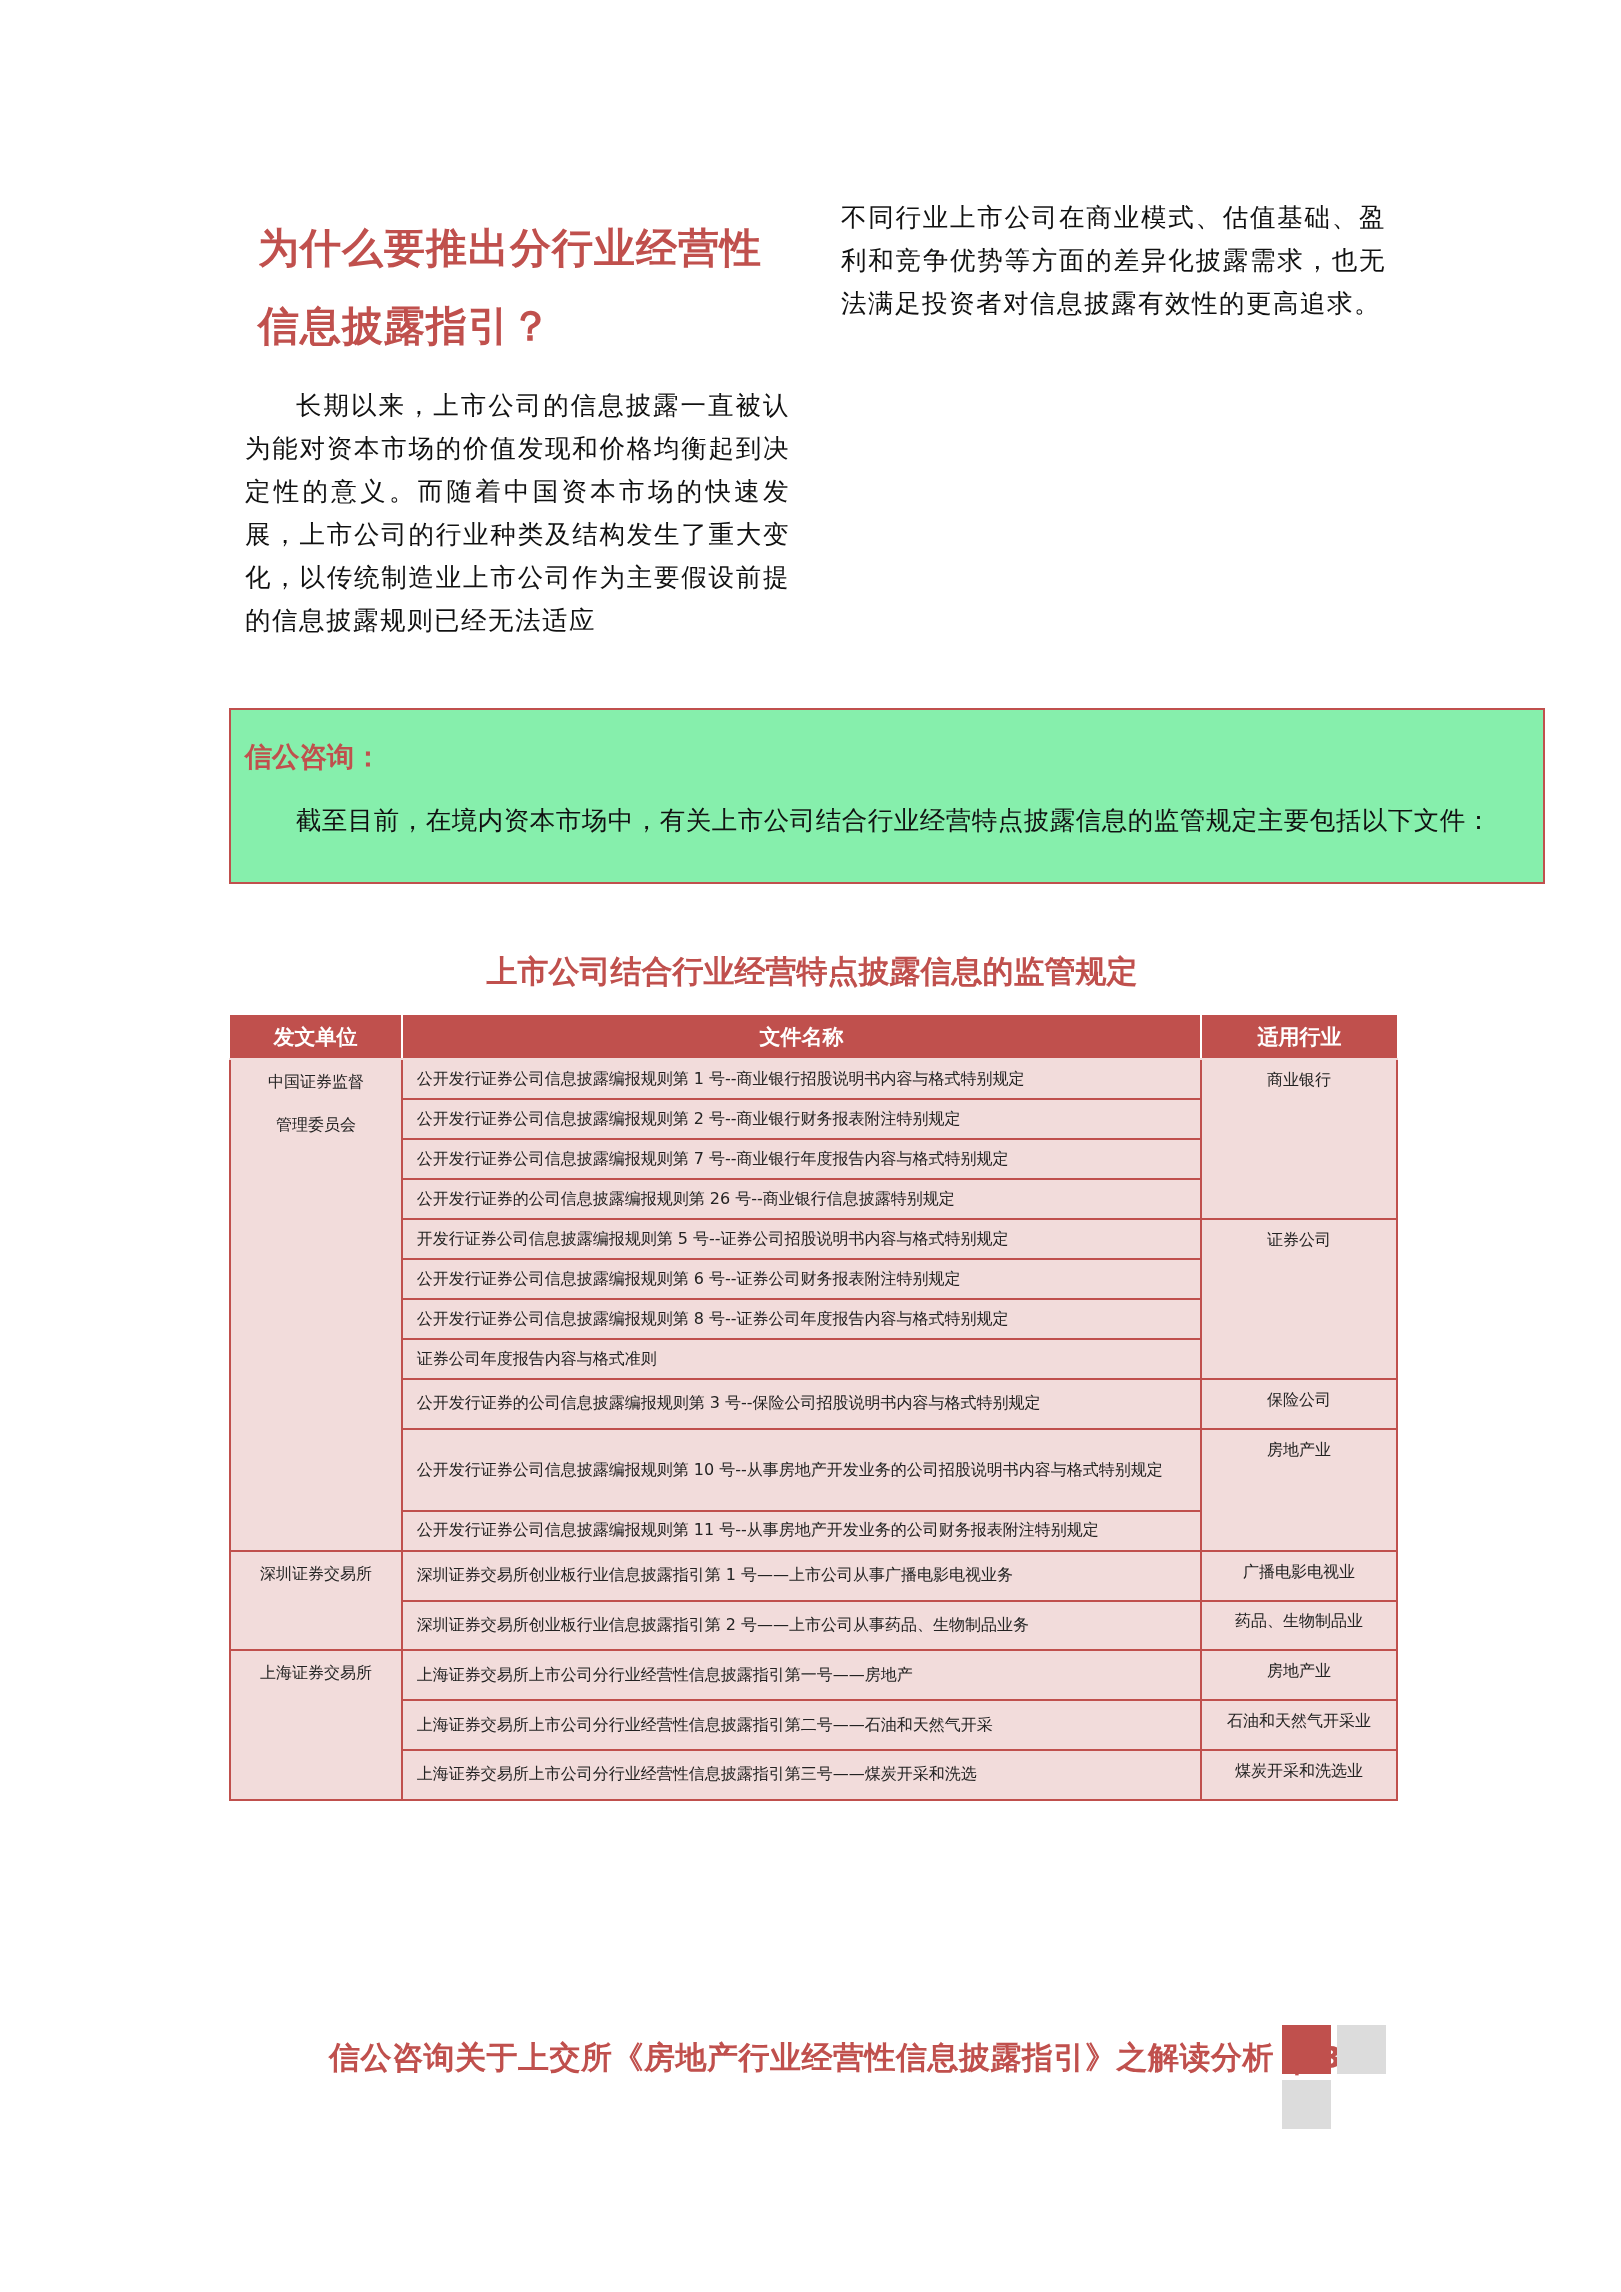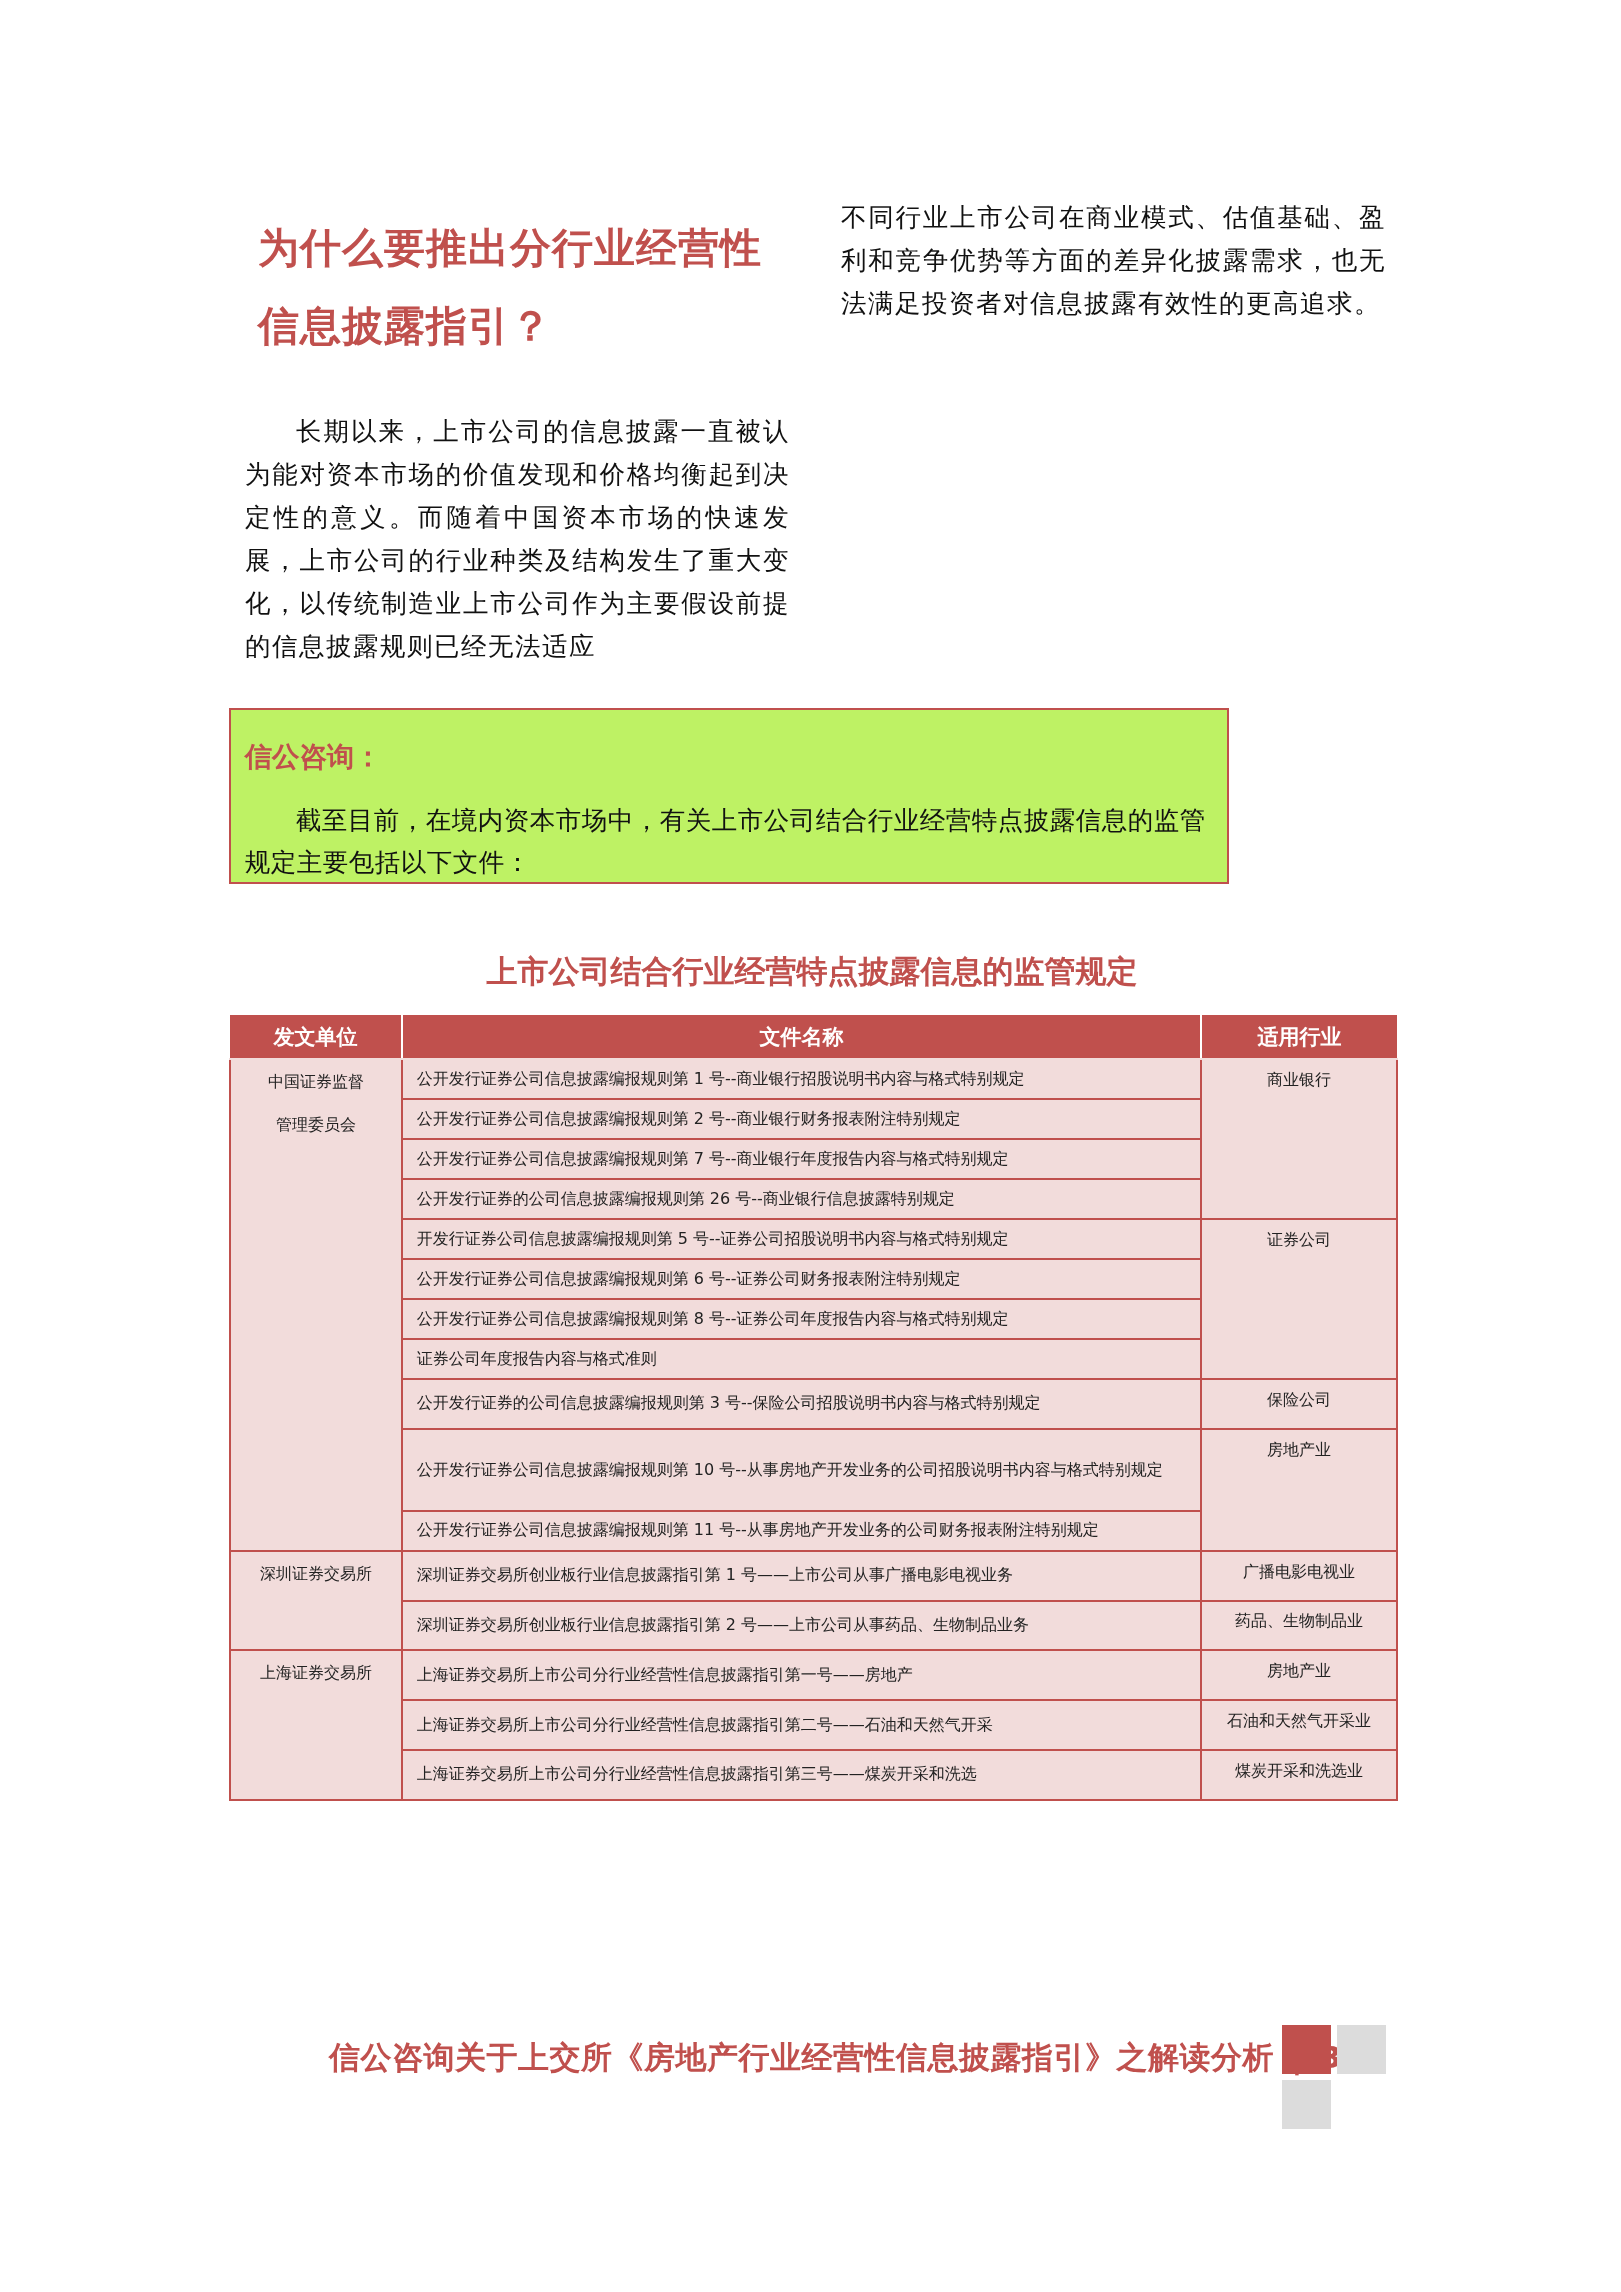--- a/index.html
+++ b/index.html
@@ -16,25 +16,25 @@
   .heading {
     font-family: "DejaVu Sans", sans-serif; font-weight: bold;
     font-size: 41px; line-height: 78px; color: #c0504d;
     margin: 13px; letter-spacing: 1px;
   }
   .para {
     font-family: "DejaVu Serif", serif; font-size: 25.5px; line-height: 43px;
     margin: 0; text-align: justify; text-indent: 2em; letter-spacing: 1.5px;
   }
   .para.noindent { text-indent: 0; }
-  .left-para { margin-top: 45px; }
+  .left-para { margin-top: 19px; }
 
   .callout {
-    position: absolute; left: 229px; top: 708px; width: 1000px; height: 176px;
-    border: 2.9px solid #c0504d; box-sizing: border-box; background: #bef264;
+    position: absolute; left: 229px; top: 708px; width: 1316px; height: 176px;
+    border: 2.9px solid #c0504d; box-sizing: border-box; background: #86efac;
   }
   .callout-title {
     position: absolute; left: 13.7px; top: 29px;
     font-weight: bold; font-size: 27.4px; color: #c0504d;
   }
   .callout-text {
     position: absolute; left: 13.7px; top: 89px; right: 13.7px;
     font-family: "DejaVu Serif", serif; font-size: 25.5px; line-height: 42px;
     text-indent: 2em; margin: 0; letter-spacing: 0.5px;
   }

